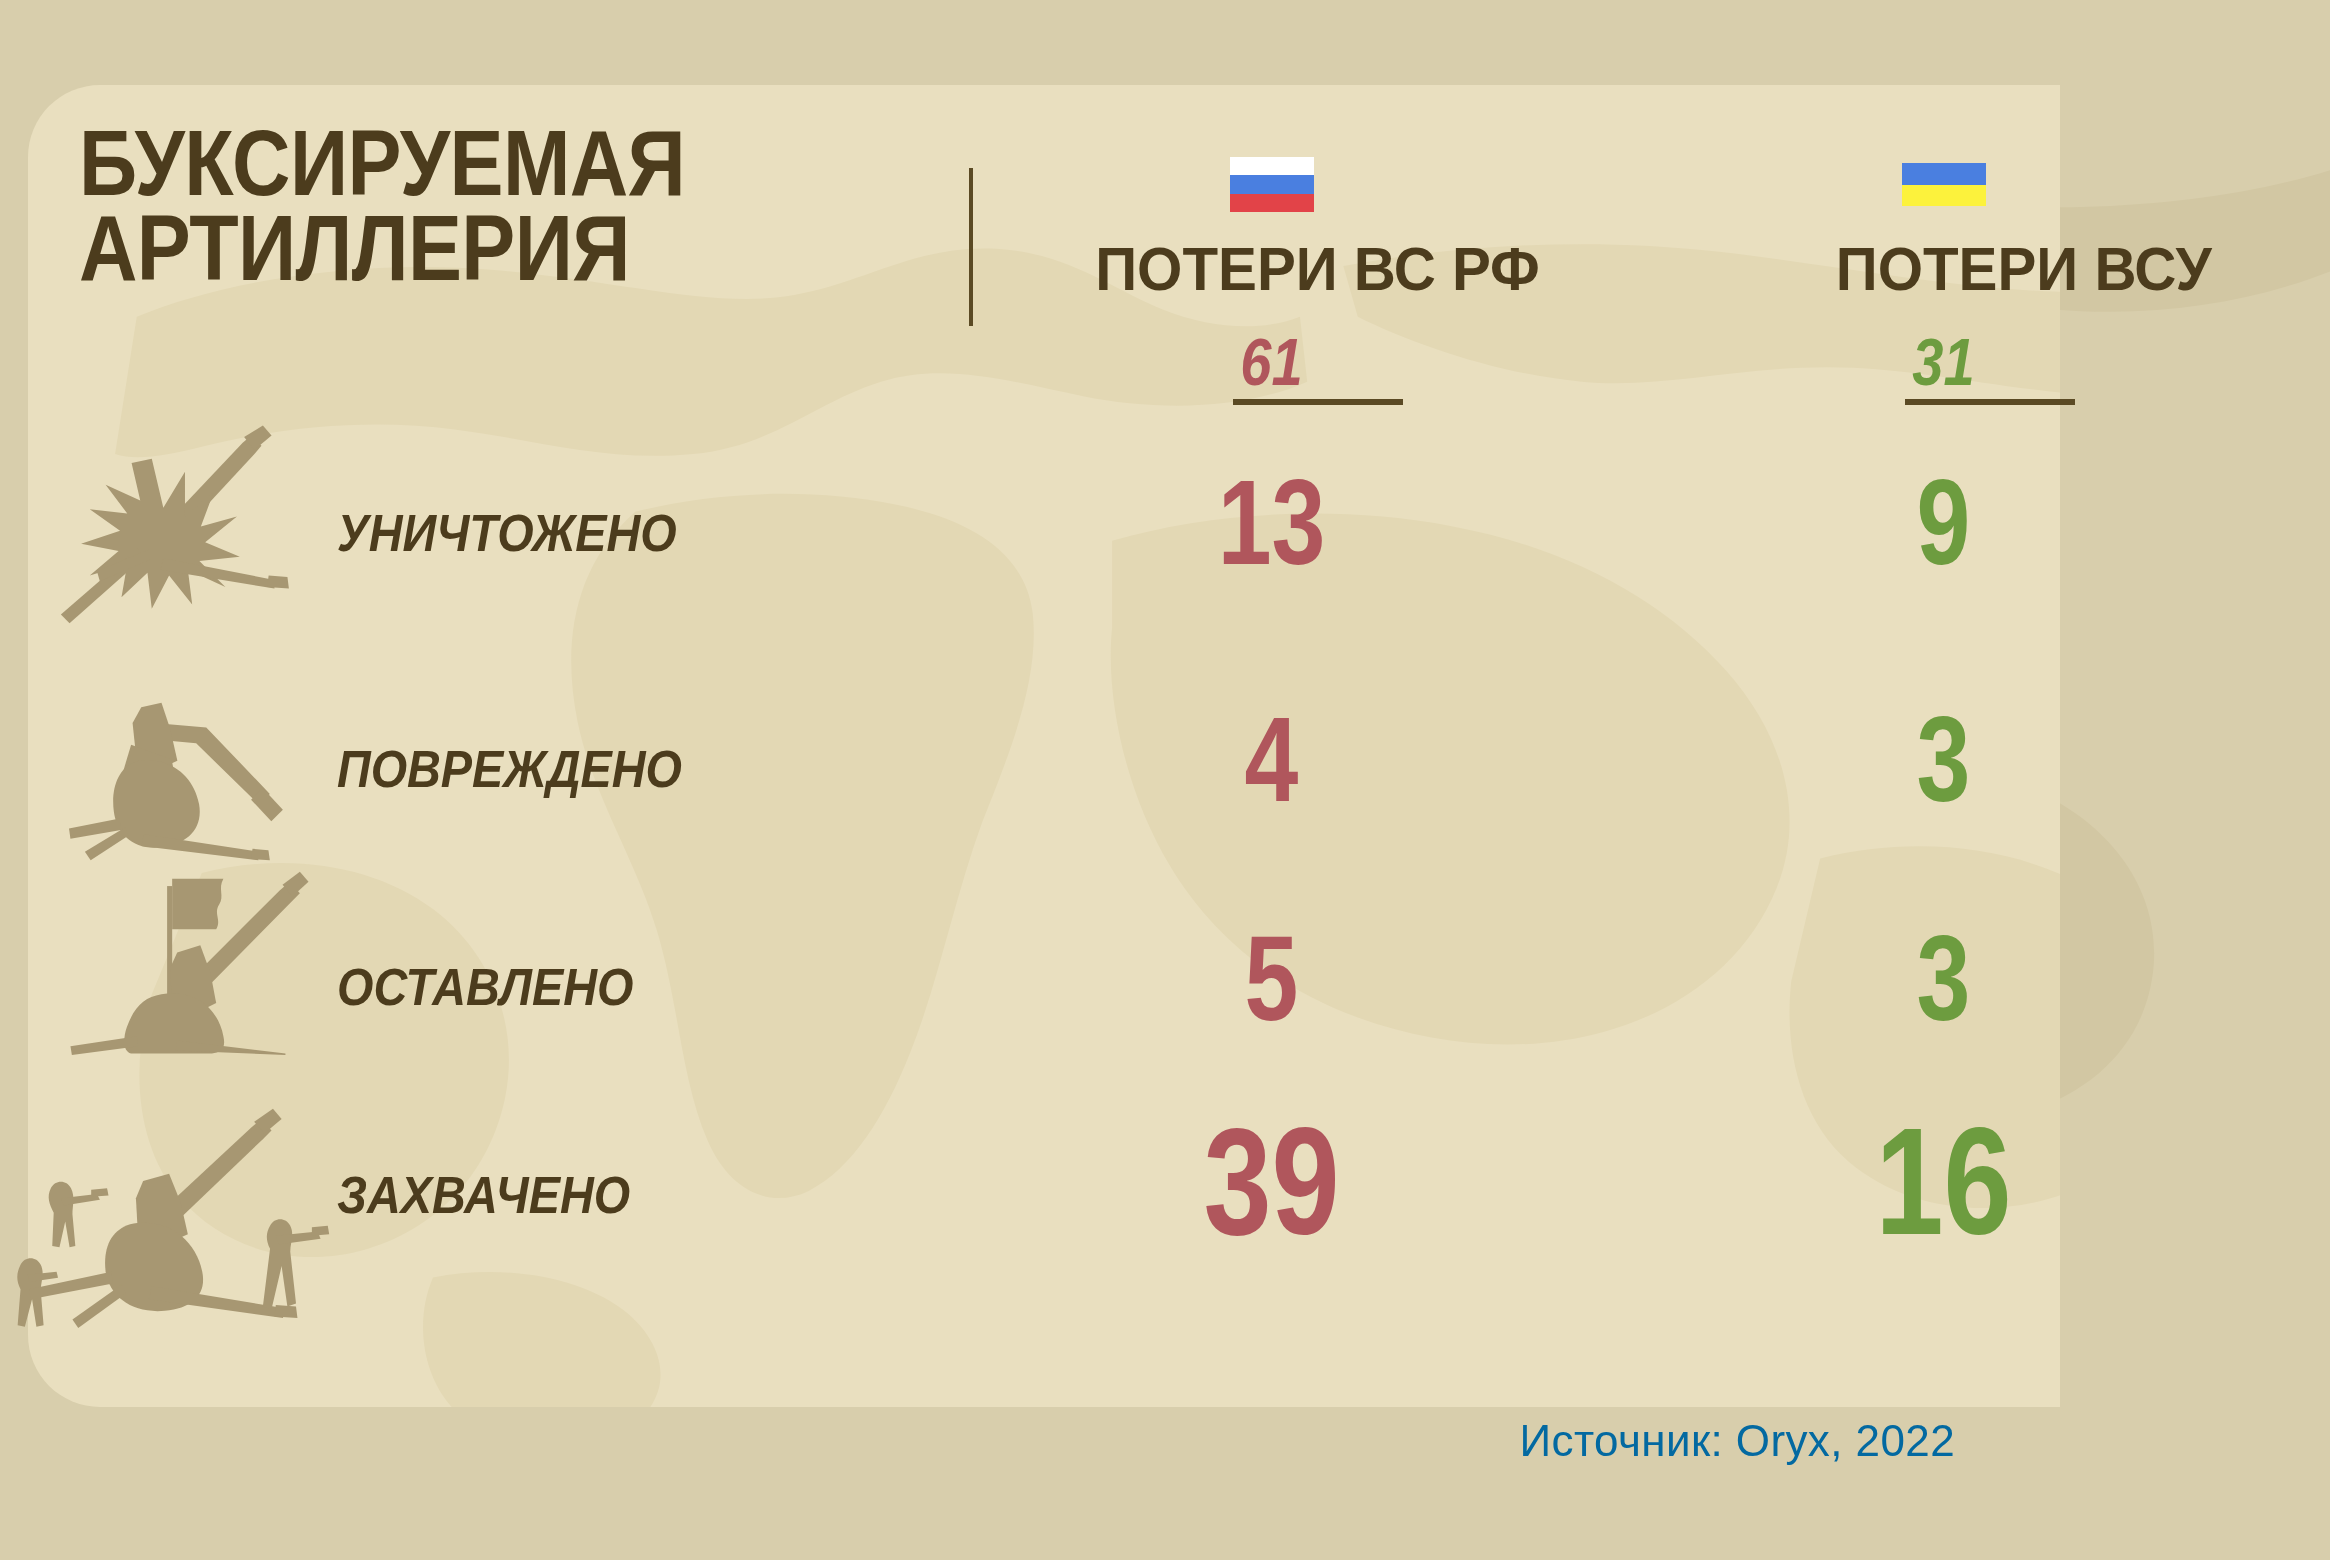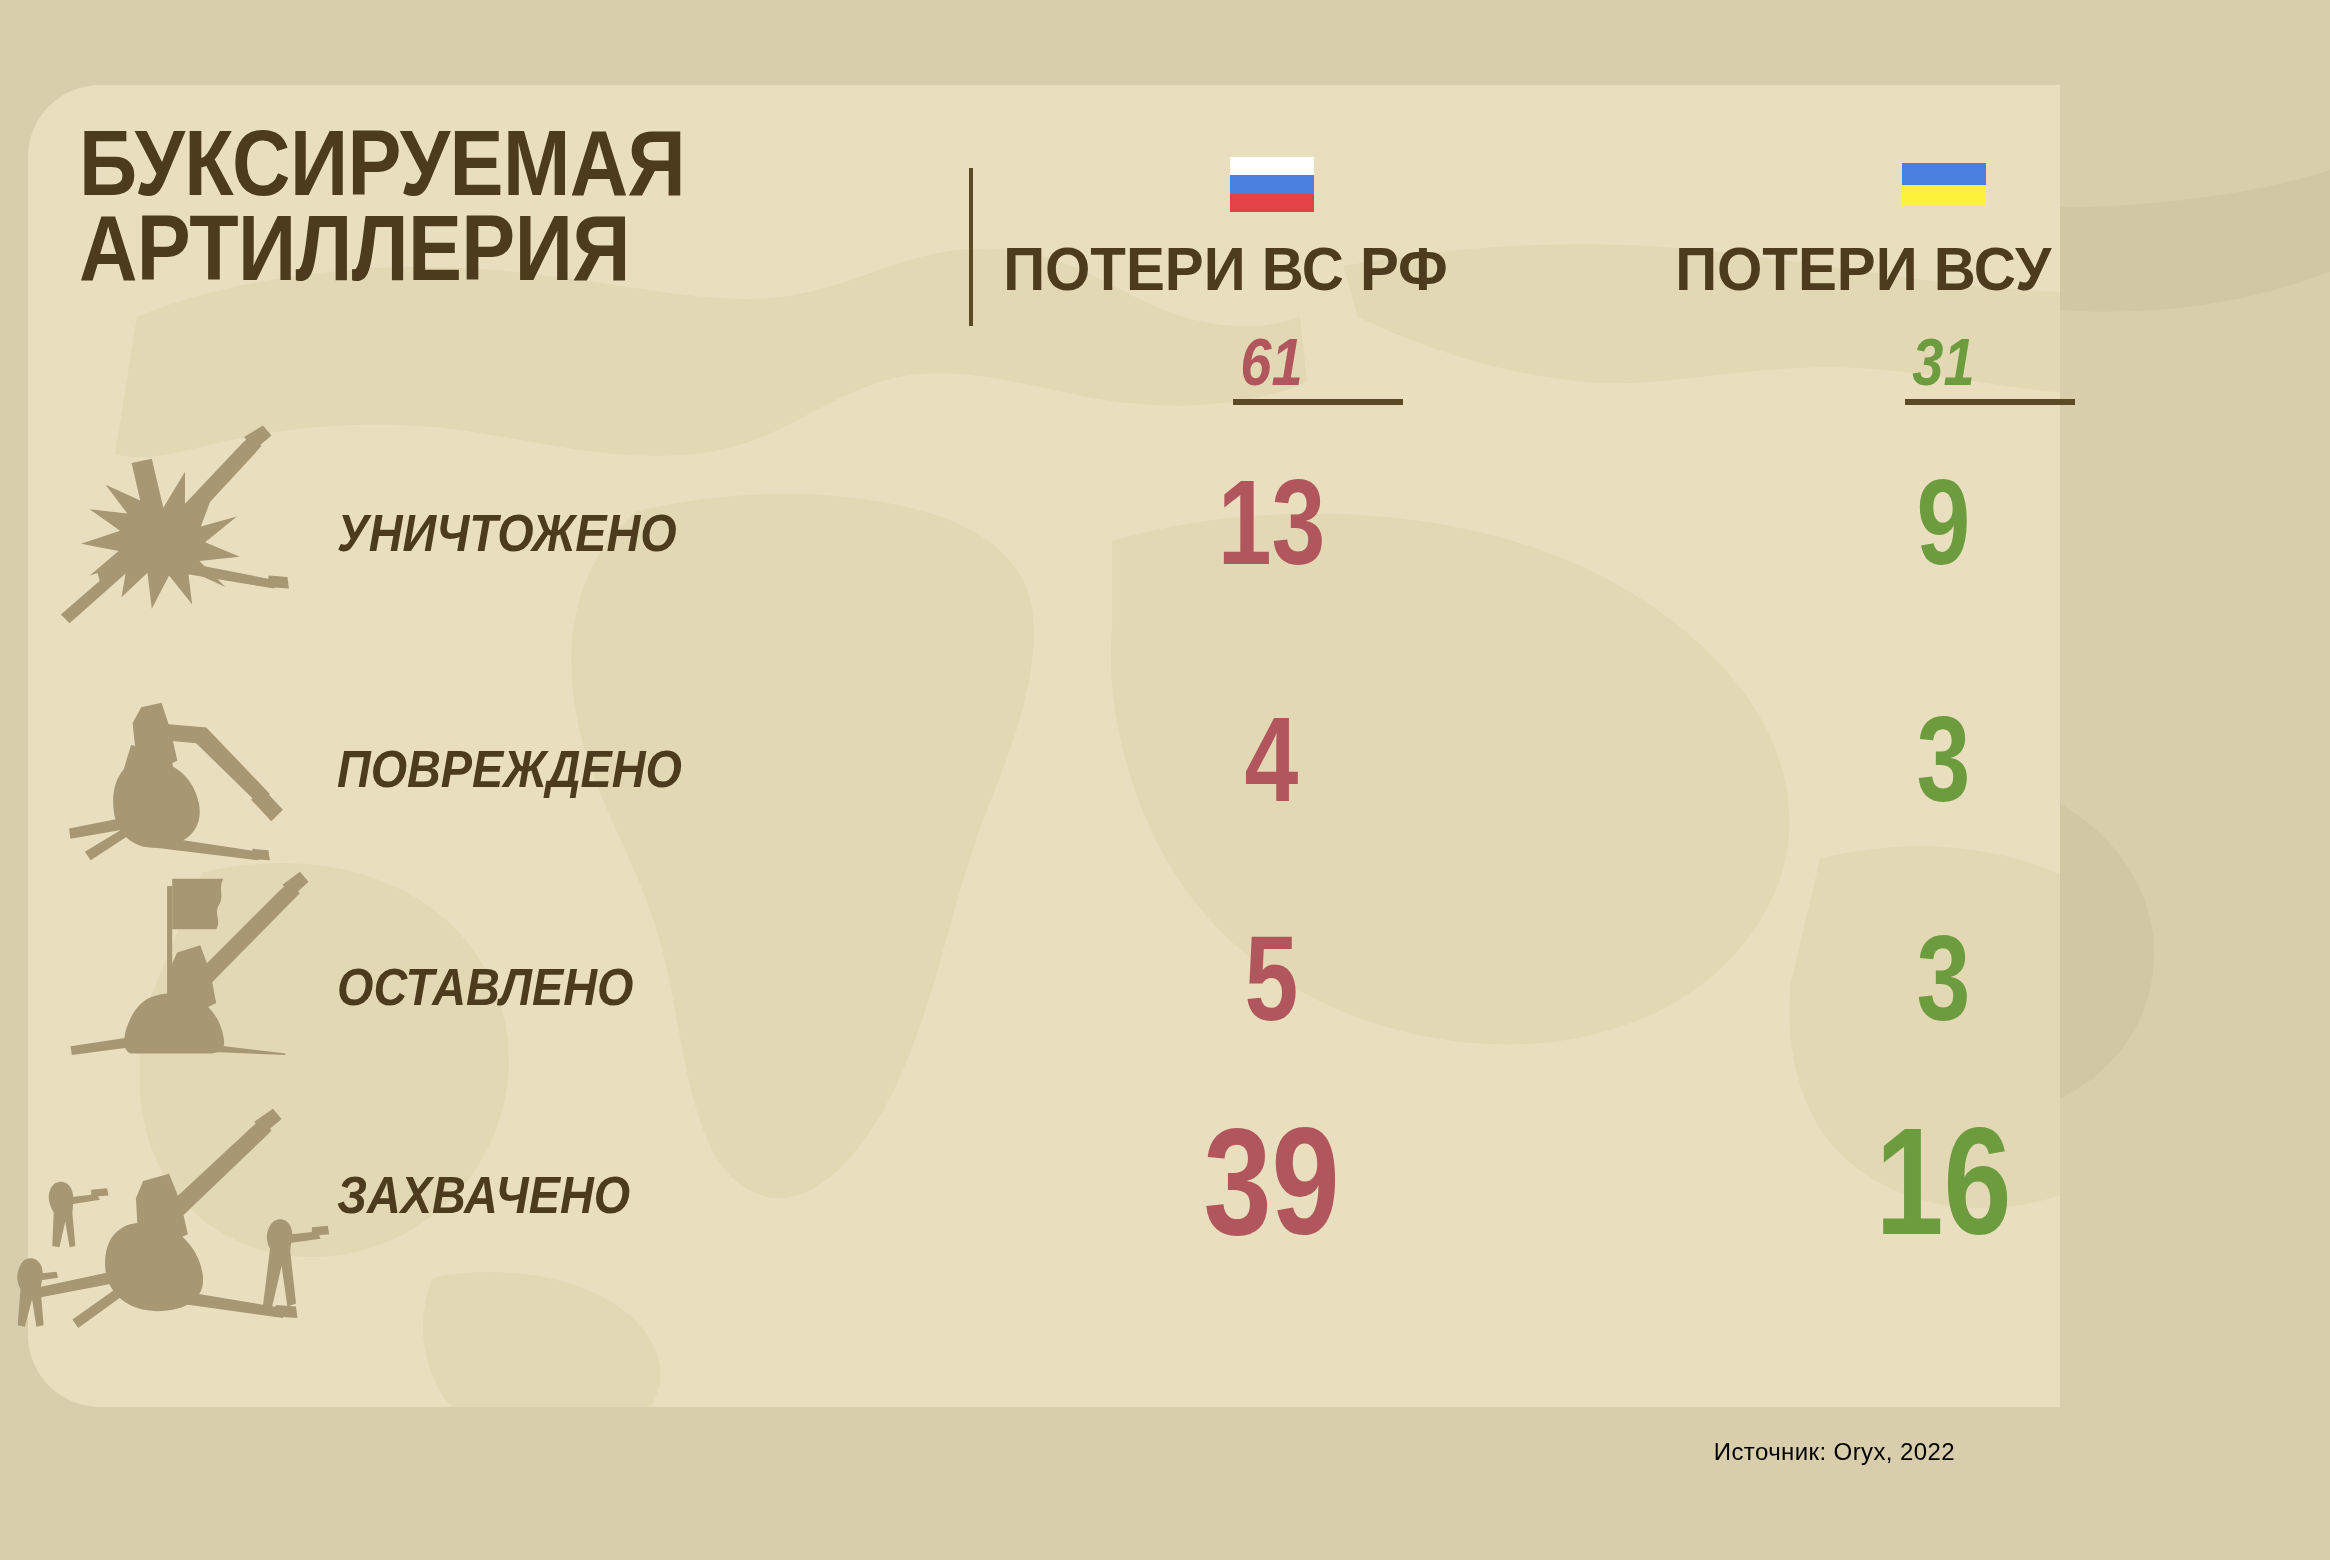--- a/index.html
+++ b/index.html
@@ -48,21 +48,21 @@
 
   
   .divider{
     position:absolute;
     left:969px; top:168px;
     width:3.6px; height:158px;
     background:#5b4a24;
   }
 
   
-  .colhead{position:absolute;top:238px;text-align:left;}
+  .colhead{position:absolute;top:238px;text-align:right;}
   .colhead .ttl{
     color:#4c3c1d;
     font-weight:700;
     font-size:62px;
     line-height:1;
     letter-spacing:0px;
     transform:scaleX(0.94);
     white-space:nowrap;
   }
   .flag{
@@ -118,22 +118,22 @@
   .num.ru{left:986px;width:571px;color:#b0565c;}
   .num.ua{left:1658px;width:571px;color:#6d9c3f;}
 
   .icon{position:absolute;pointer-events:none;}
   .icon svg{display:block;}
 
   
   .source{
     position:absolute;
     right:105px;bottom:95px;
-    color:#000000;
-    font-size:24px;
+    color:#0369a1;
+    font-size:44px;
     font-weight:400;
     letter-spacing:0.4px;
     white-space:nowrap;
   }
 </style>
 </head>
 <body>
 
 <div id="root">
 

